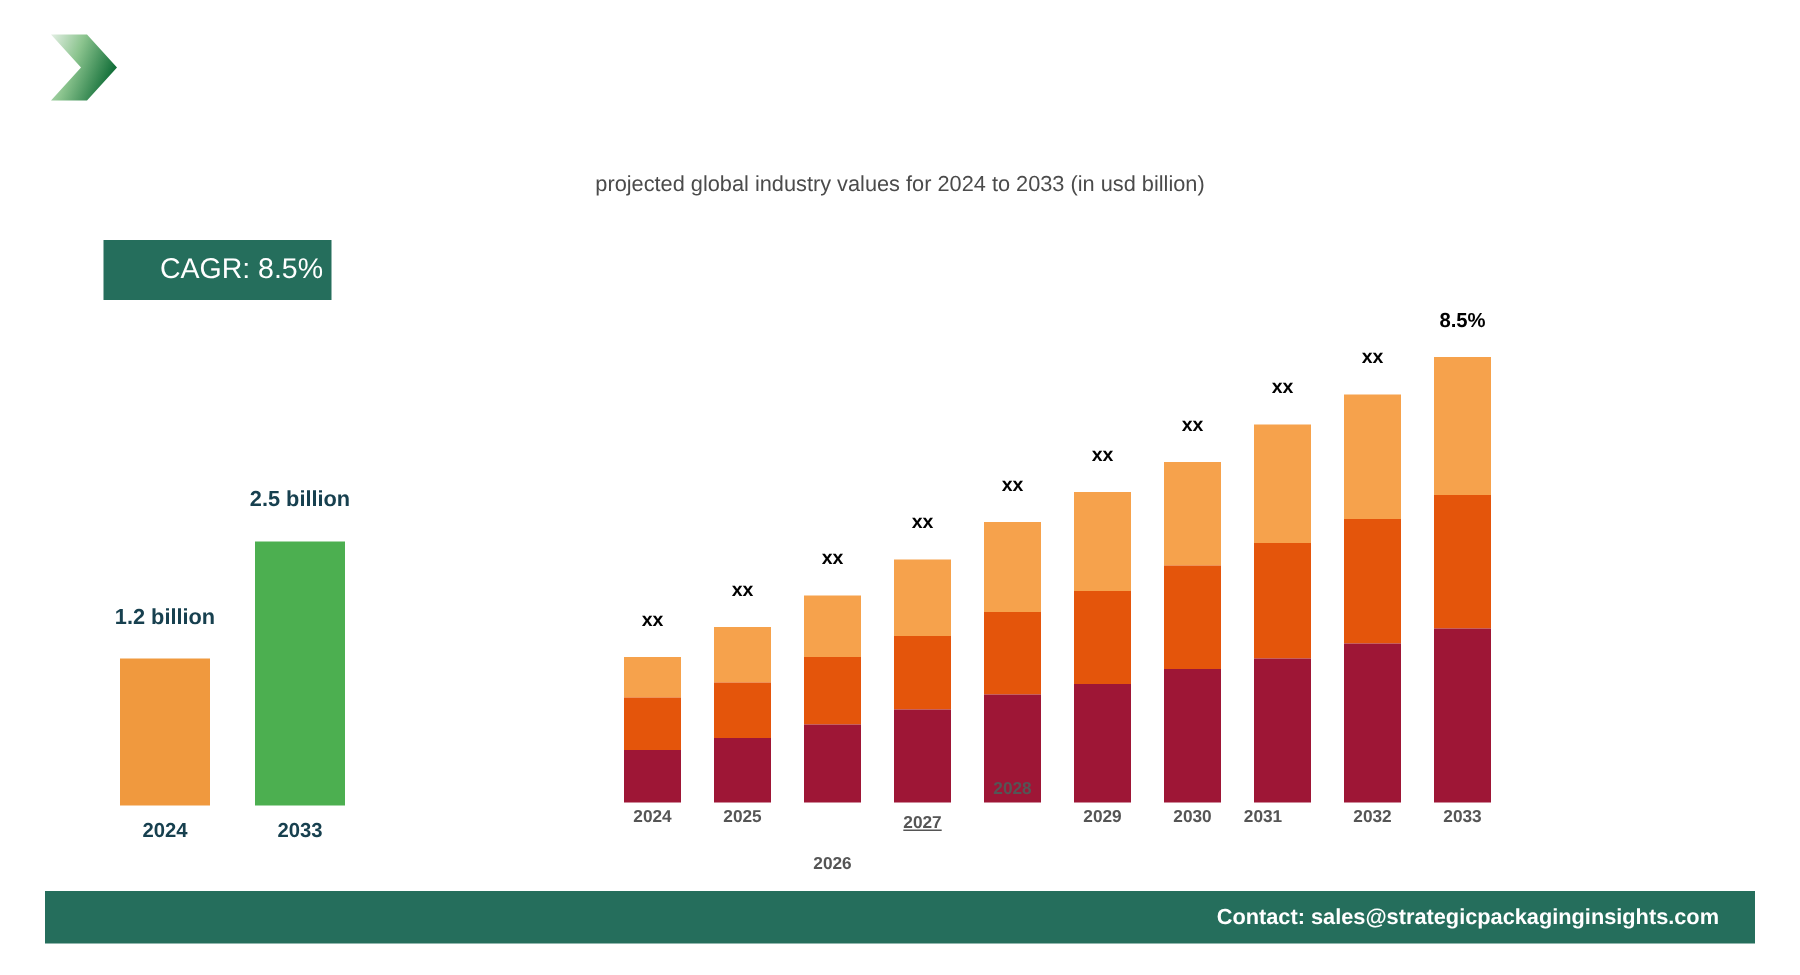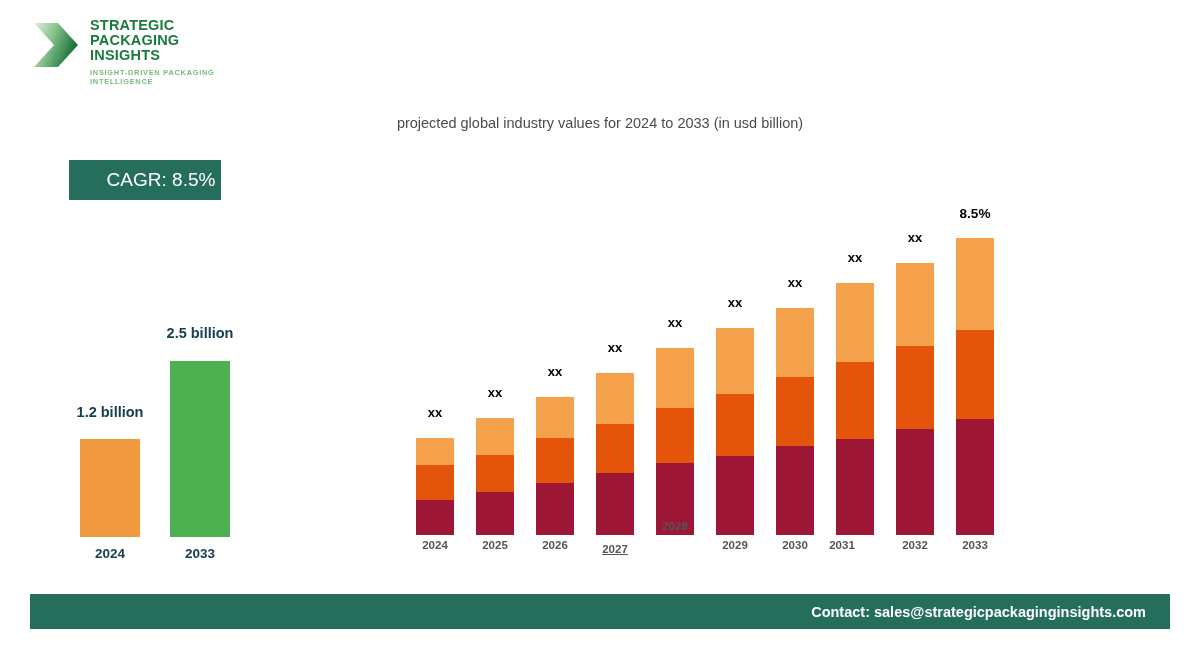--- a/index.html
+++ b/index.html
@@ -110,25 +110,20 @@
         <defs>
           <linearGradient id="chevGrad" x1="0" y1="0" x2="1" y2="0.4">
             <stop offset="0%" stop-color="#e3efe4"></stop>
             <stop offset="45%" stop-color="#8bc48e"></stop>
             <stop offset="100%" stop-color="#14703a"></stop>
           </linearGradient>
         </defs>
         <path d="M4 3 L28 3 L48 25 L28 47 L4 47 L24 25 Z" fill="url(#chevGrad)"></path>
       </svg>
     </div>
-    <div class="logo-text">
-      <div class="logo-l1">STRATEGIC</div>
-      <div class="logo-l2">PACKAGING INSIGHTS</div>
-      <div class="logo-tag">INSIGHT-DRIVEN PACKAGING INTELLIGENCE</div>
-    </div>
   </div>
 
   <div class="subtitle">projected global industry values for 2024 to 2033 (in usd billion)</div>
 
   <div class="cagr-badge">CAGR: 8.5%</div>
 
   <div class="left-chart">
 
     <div class="lc-val" style="left:50px; top:404px; width:120px;">1.2 billion</div>
     <div class="lc-bar" style="left:80px; width:60px; height:98px; bottom:113px; background:#f0993e;"></div>
@@ -156,21 +151,21 @@
       <div class="sb-seg" style="top:74px; height:43px; background:#9e1636;"></div>
     </div>
     <div class="sb-cat" style="left:465px; top:539px; width:60px;">2025</div>
 
     <div class="sb-top" style="left:525px; top:364px; width:60px;">xx</div>
     <div class="sb-col" style="left:536px; bottom:115px; width:38px; height:138px;">
       <div class="sb-seg" style="top:0px;  height:41px; background:#f6a24c;"></div>
       <div class="sb-seg" style="top:41px; height:45px; background:#e4550b;"></div>
       <div class="sb-seg" style="top:86px; height:52px; background:#9e1636;"></div>
     </div>
-    <div class="sb-cat" style="left:525px; top:539px; width:60px;">2026</div>
+    <div class="sb-cat" style="left:525px; top:570px; width:60px;">2026</div>
 
     <div class="sb-top" style="left:585px; top:340px; width:60px;">xx</div>
     <div class="sb-col" style="left:596px; bottom:115px; width:38px; height:162px;">
       <div class="sb-seg" style="top:0px;   height:51px; background:#f6a24c;"></div>
       <div class="sb-seg" style="top:51px;  height:49px; background:#e4550b;"></div>
       <div class="sb-seg" style="top:100px; height:62px; background:#9e1636;"></div>
     </div>
     <div class="sb-cat" style="left:585px; top:543px; width:60px;text-decoration:underline;">2027</div>
 
     <div class="sb-top" style="left:645px; top:315px; width:60px;">xx</div>

